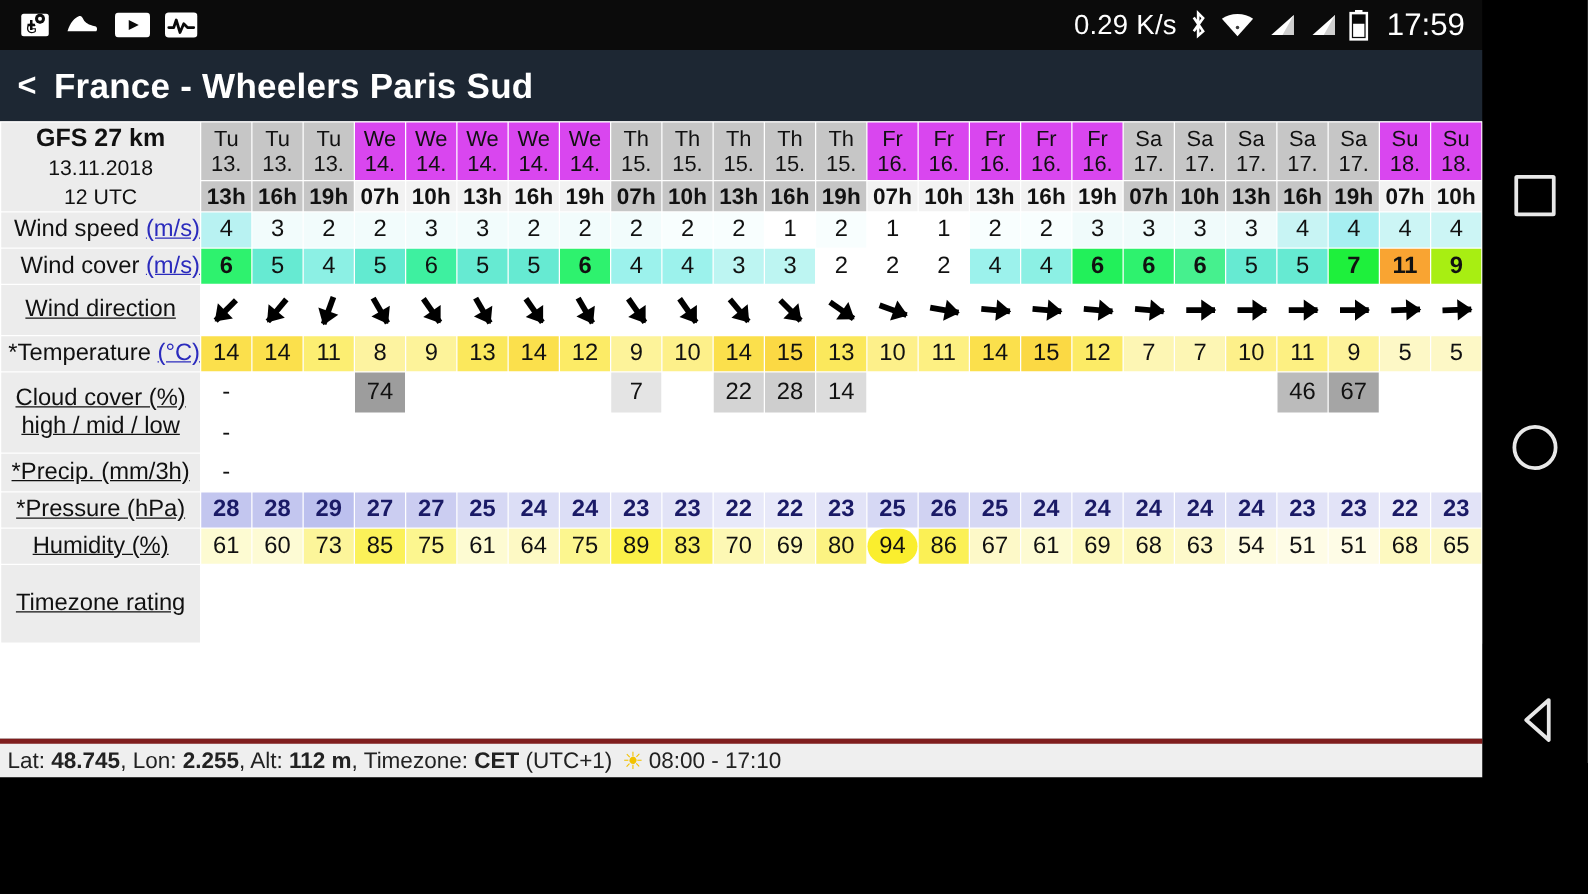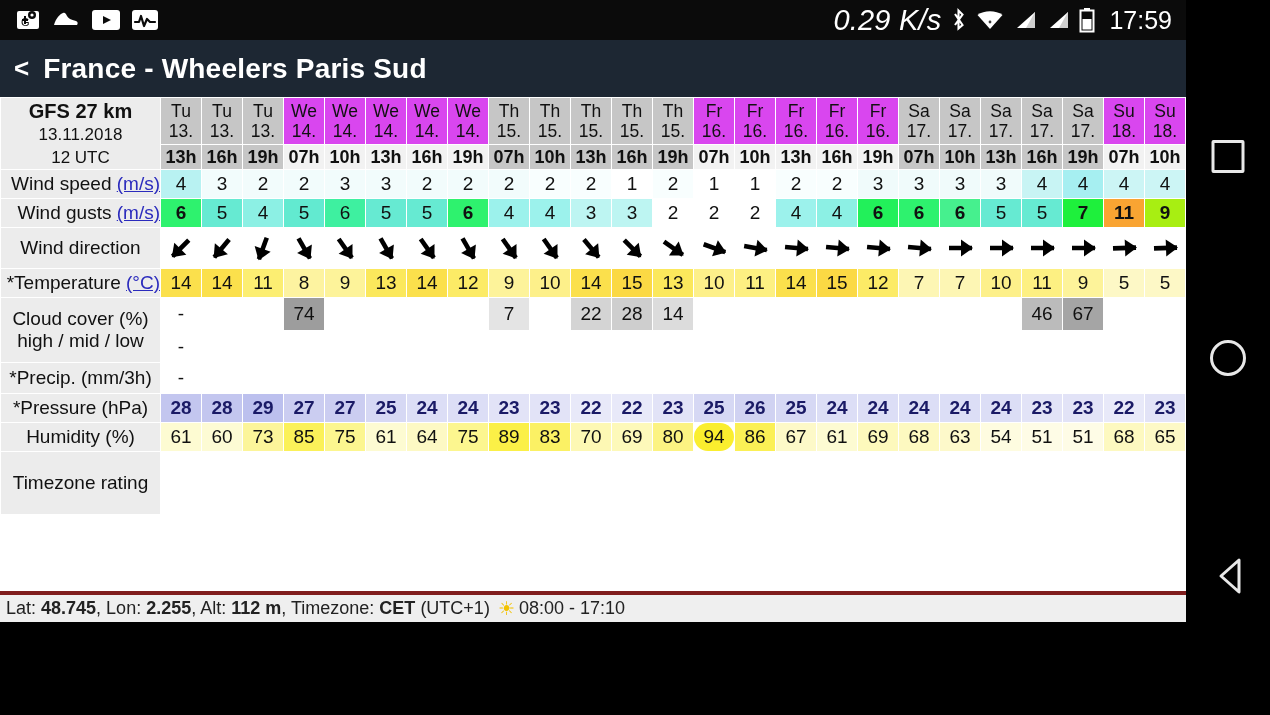--- a/index.html
+++ b/index.html
@@ -13,21 +13,21 @@
 
   
   .statusbar {
     position: absolute; left: 0; top: 0; width: 1186px; height: 40px;
     background: #0b0b0b; color: #fff;
     display: flex; align-items: center;
   }
   .sb-left { display: flex; align-items: center; gap: 12px; padding-left: 16px; }
   .sb-right { margin-left: auto; display: flex; align-items: center; gap: 9px; padding-right: 14px; }
   .sb-icon { display:inline-flex; align-items:center; justify-content:center; }
-  .sb-text { font-size: 29px; letter-spacing: .2px; font-style: italic; }
+  .sb-text { font-size: 22px; letter-spacing: .2px; }
   .sb-clock { font-size: 25px; font-weight: 400; margin-left: 5px; }
 
   
   .navbar {
     position: absolute; right: 0; top: 0; width: 84px; height: 715px;
     background: #000;
     display: flex; flex-direction: column; align-items: center;
   }
   .nav-btn { position:absolute; left:50%; transform: translateX(-50%); }
   .nav-square { top: 140px; width: 33px; height: 33px; border: 3px solid #e8e8e8; border-radius: 2px; }
@@ -50,21 +50,21 @@
     background: #fff; overflow: hidden;
   }
   table.fc { border-collapse: separate; border-spacing: 1px; background: #fff; table-layout: fixed; }
   table.fc td, table.fc th { padding: 0; }
 
   td.rowlabel {
     width: 159px; min-width: 159px; background: #ececec; color: #111;
     font-size: 19px; text-align: right; padding-right: 9px; vertical-align: middle;
     line-height: 1.18; white-space: nowrap;
   }
-  td.rowlabel.center { text-align: center; padding-right: 0; }
+  td.rowlabel.center { text-align: center; padding-right: 0; text-decoration: underline; }
   td.rowlabel a { color: #2b2bbd; text-decoration: underline; }
 
   td.hdr-model {
     background: #ececec; text-align: center; vertical-align: middle;
     font-size: 17px; color: #111; line-height: 1.32; padding: 3px 0;
   }
   .model-name { font-size: 20px; font-weight: bold; }
 
   td.daycell, td.hourcell { width: 40px; min-width: 40px; text-align: center; font-size: 18px; color: #111; }
   td.daycell { line-height: 1.15; padding: 3px 0 3px; font-size: 17.5px; }
@@ -338,21 +338,21 @@
             <td class="val" style="background: rgb(240, 251, 251);">3</td>
             <td class="val" style="background: rgb(240, 251, 251);">3</td>
             <td class="val" style="background: rgb(200, 244, 244);">4</td>
             <td class="val" style="background: rgb(166, 239, 241);">4</td>
             <td class="val" style="background: rgb(204, 245, 245);">4</td>
             <td class="val" style="background: rgb(204, 245, 245);">4</td>
           </tr>
 
         <tr class="r-gusts">
           <td class="rowlabel">
-            <span>Wind gusts</span>
+            <span>Wind cover</span>
             <a href="#">(m/s)</a>
           </td>
         <td class="val bold" style="background: rgb(46, 242, 110);">6</td>
             <td class="val" style="background: rgb(102, 234, 210);">5</td>
             <td class="val" style="background: rgb(140, 240, 228);">4</td>
             <td class="val" style="background: rgb(98, 234, 208);">5</td>
             <td class="val" style="background: rgb(62, 240, 160);">6</td>
             <td class="val" style="background: rgb(102, 234, 210);">5</td>
             <td class="val" style="background: rgb(102, 234, 210);">5</td>
             <td class="val bold" style="background: rgb(46, 242, 110);">6</td>

